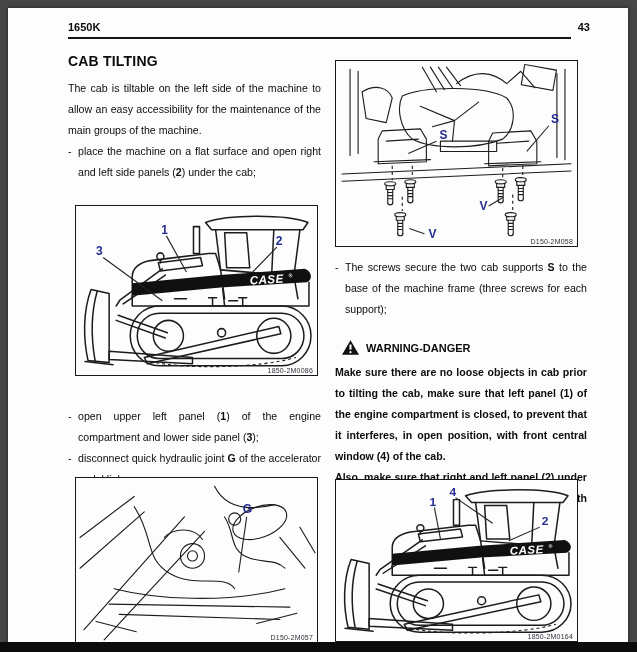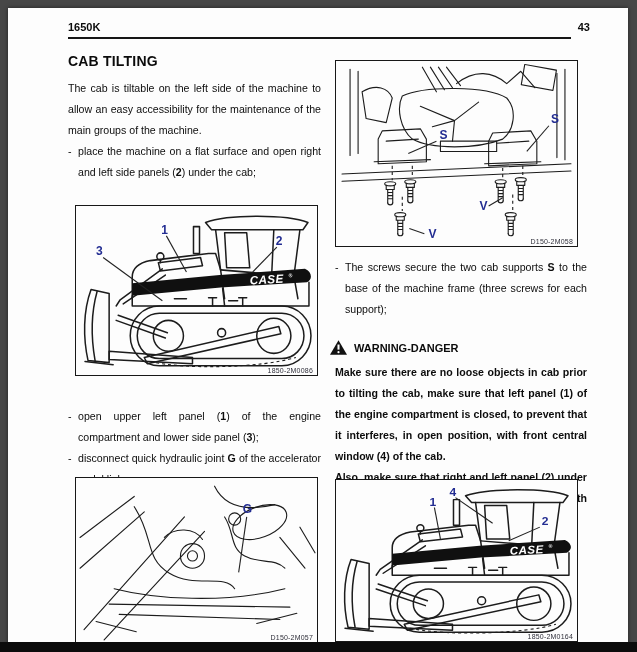--- a/index.html
+++ b/index.html
@@ -212,21 +212,21 @@
 
     <div class="block txt" style="left:327px; top:249px; width:252px;">
       <div class="bullet">
         <span class="bm">-</span>
         <span class="bt">
           <p><span>The screws secure the two cab supports </span><span style="font-weight: bold;">S</span><span> to the base of the machine frame (three screws for each support);</span></p>
         </span>
       </div>
     </div>
 
-    <div class="warn-hdr" style="left:322px; top:332px;">
+    <div class="warn-hdr" style="left:334px; top:332px;">
       <svg width="17" height="15" viewBox="0 0 20 17">
         <path d="M10,0 L20,17 H0 Z" fill="#111"></path>
         <path d="M10,5 v6" stroke="#fff" stroke-width="2.4"></path>
         <circle cx="10" cy="14" r="1.3" fill="#fff"></circle>
       </svg>
       <span class="warn-title">WARNING-DANGER</span>
     </div>
     <div class="block txt warn-body" style="left:327px; top:354px; width:252px;">
       <p>Make sure there are no loose objects in cab prior to tilting the cab, make sure that left panel (1) of the engine compartment is closed, to prevent that it interferes, in open position, with front central window (4) of the cab.</p>
       <p>Also, make sure that right and left panel (2) under the cab are open to prevent the interferance with the frame during the tilting phase.</p>

